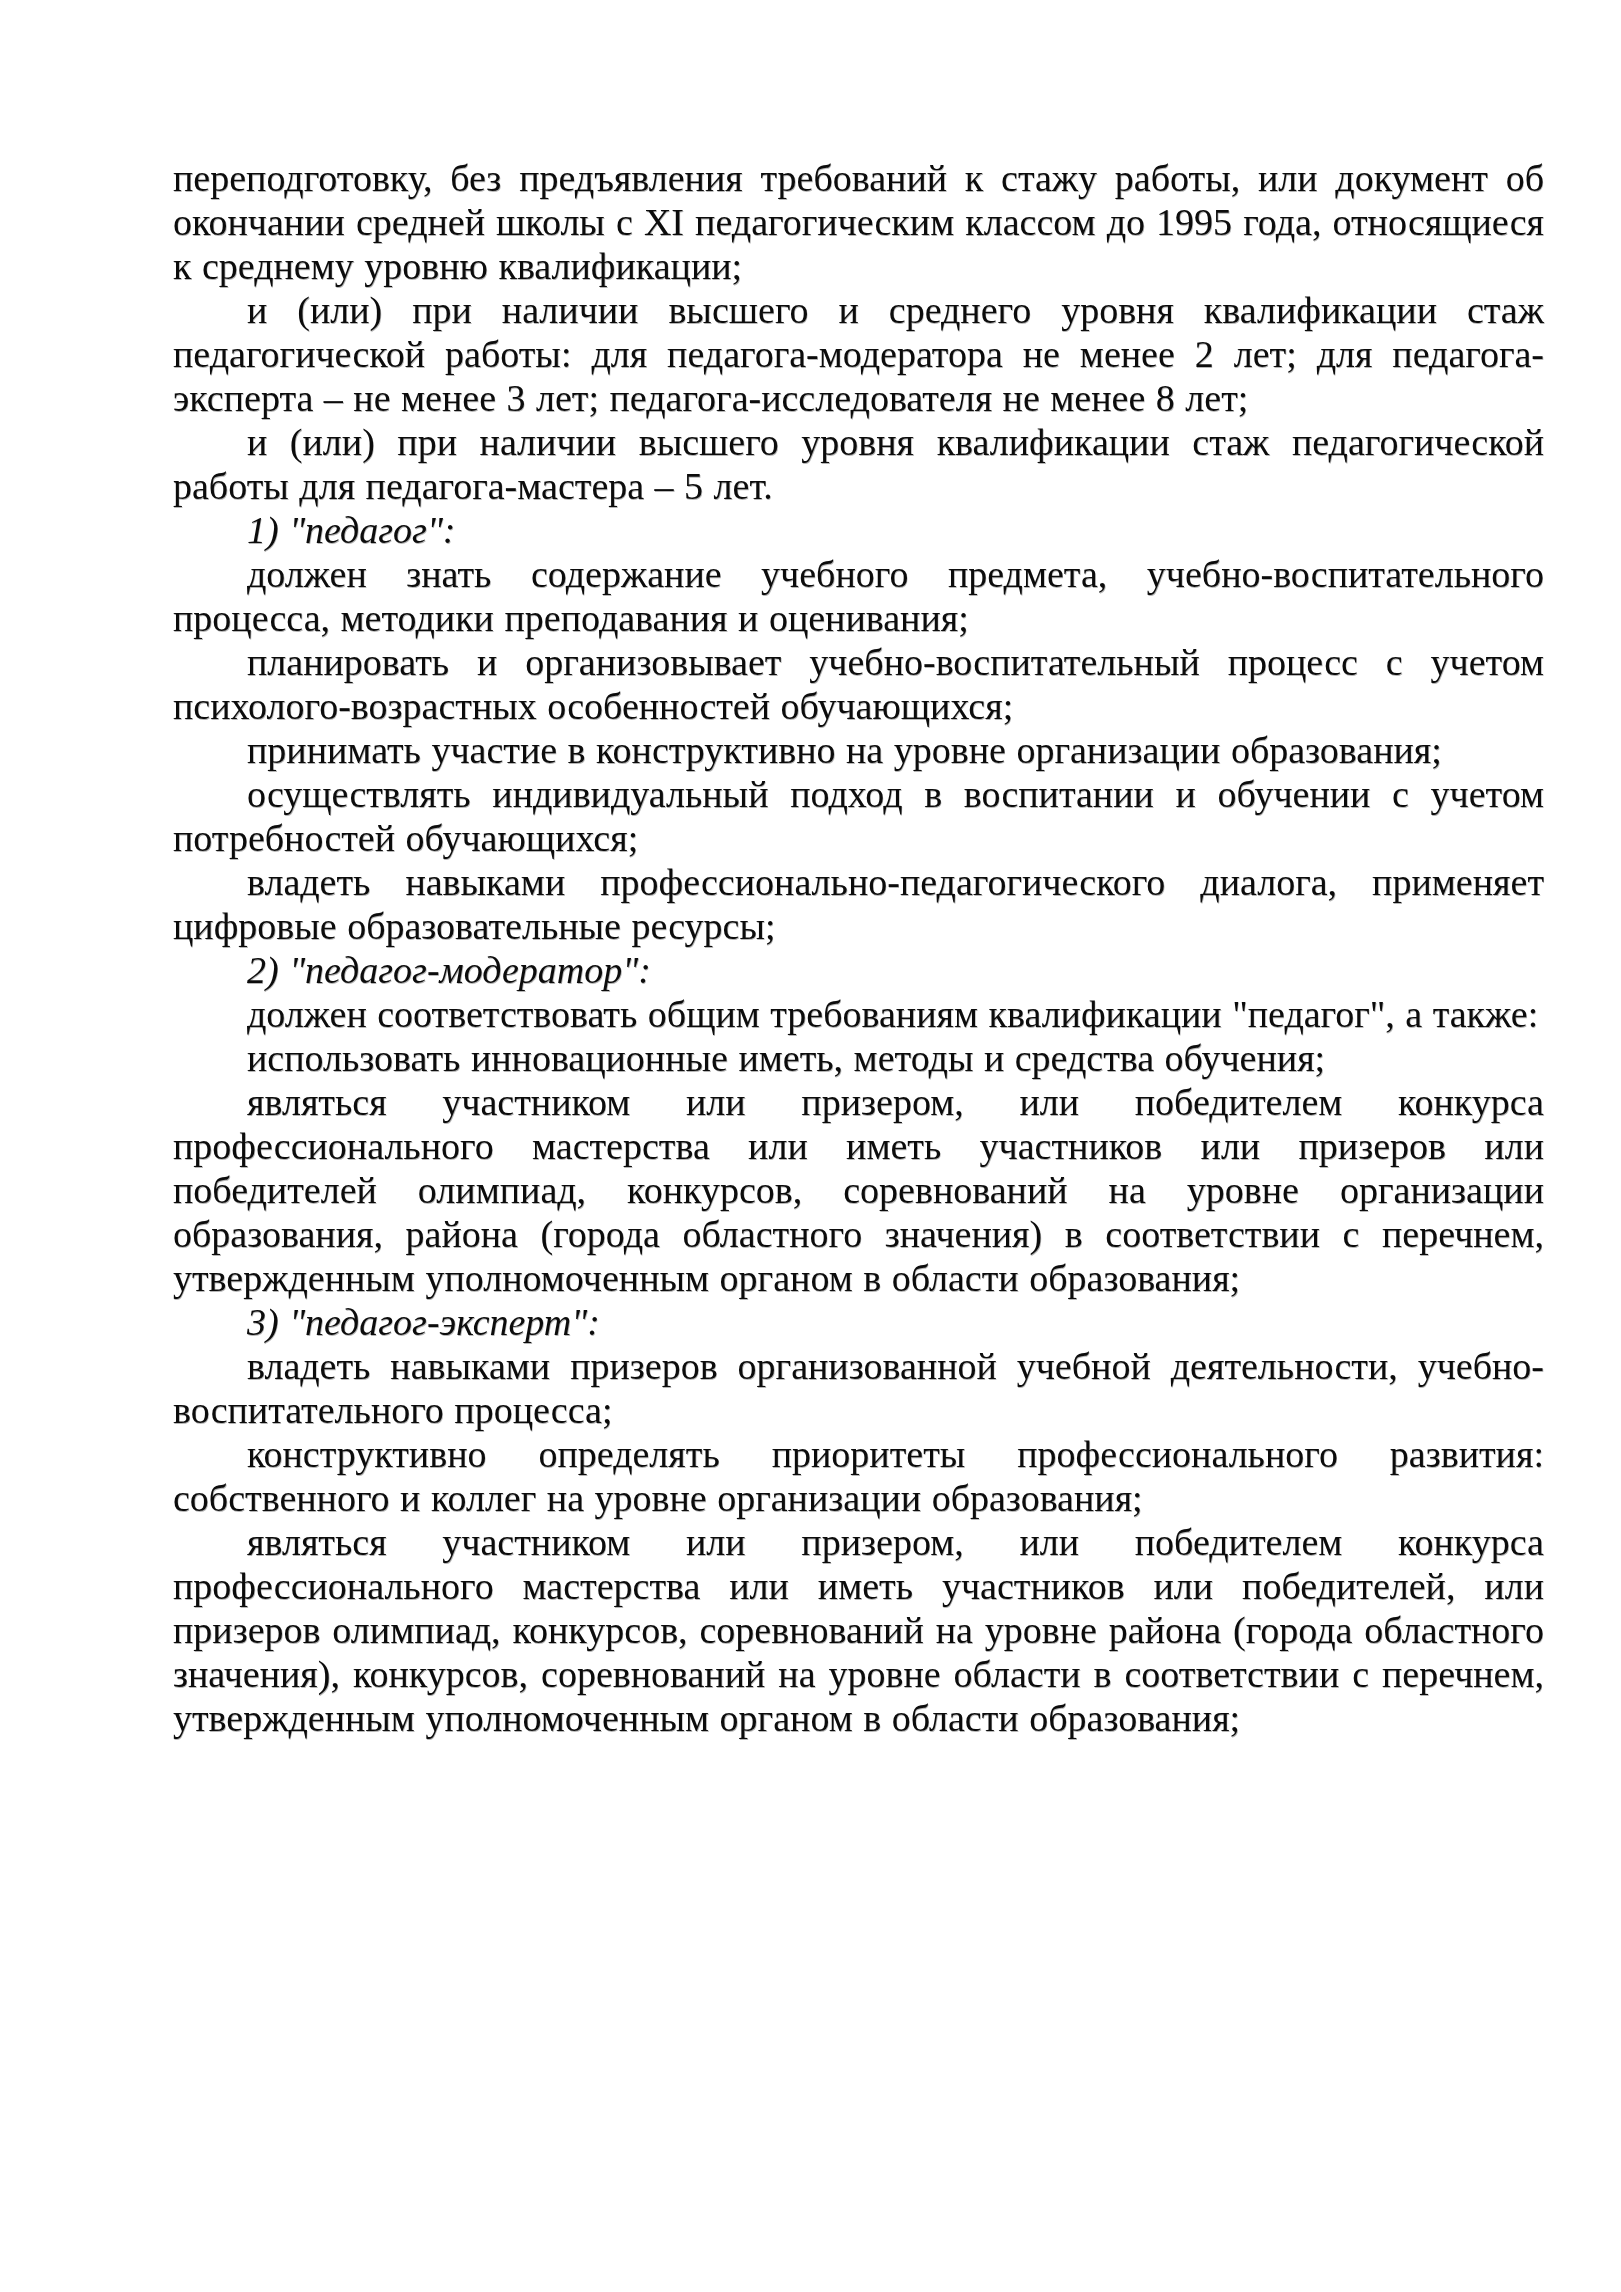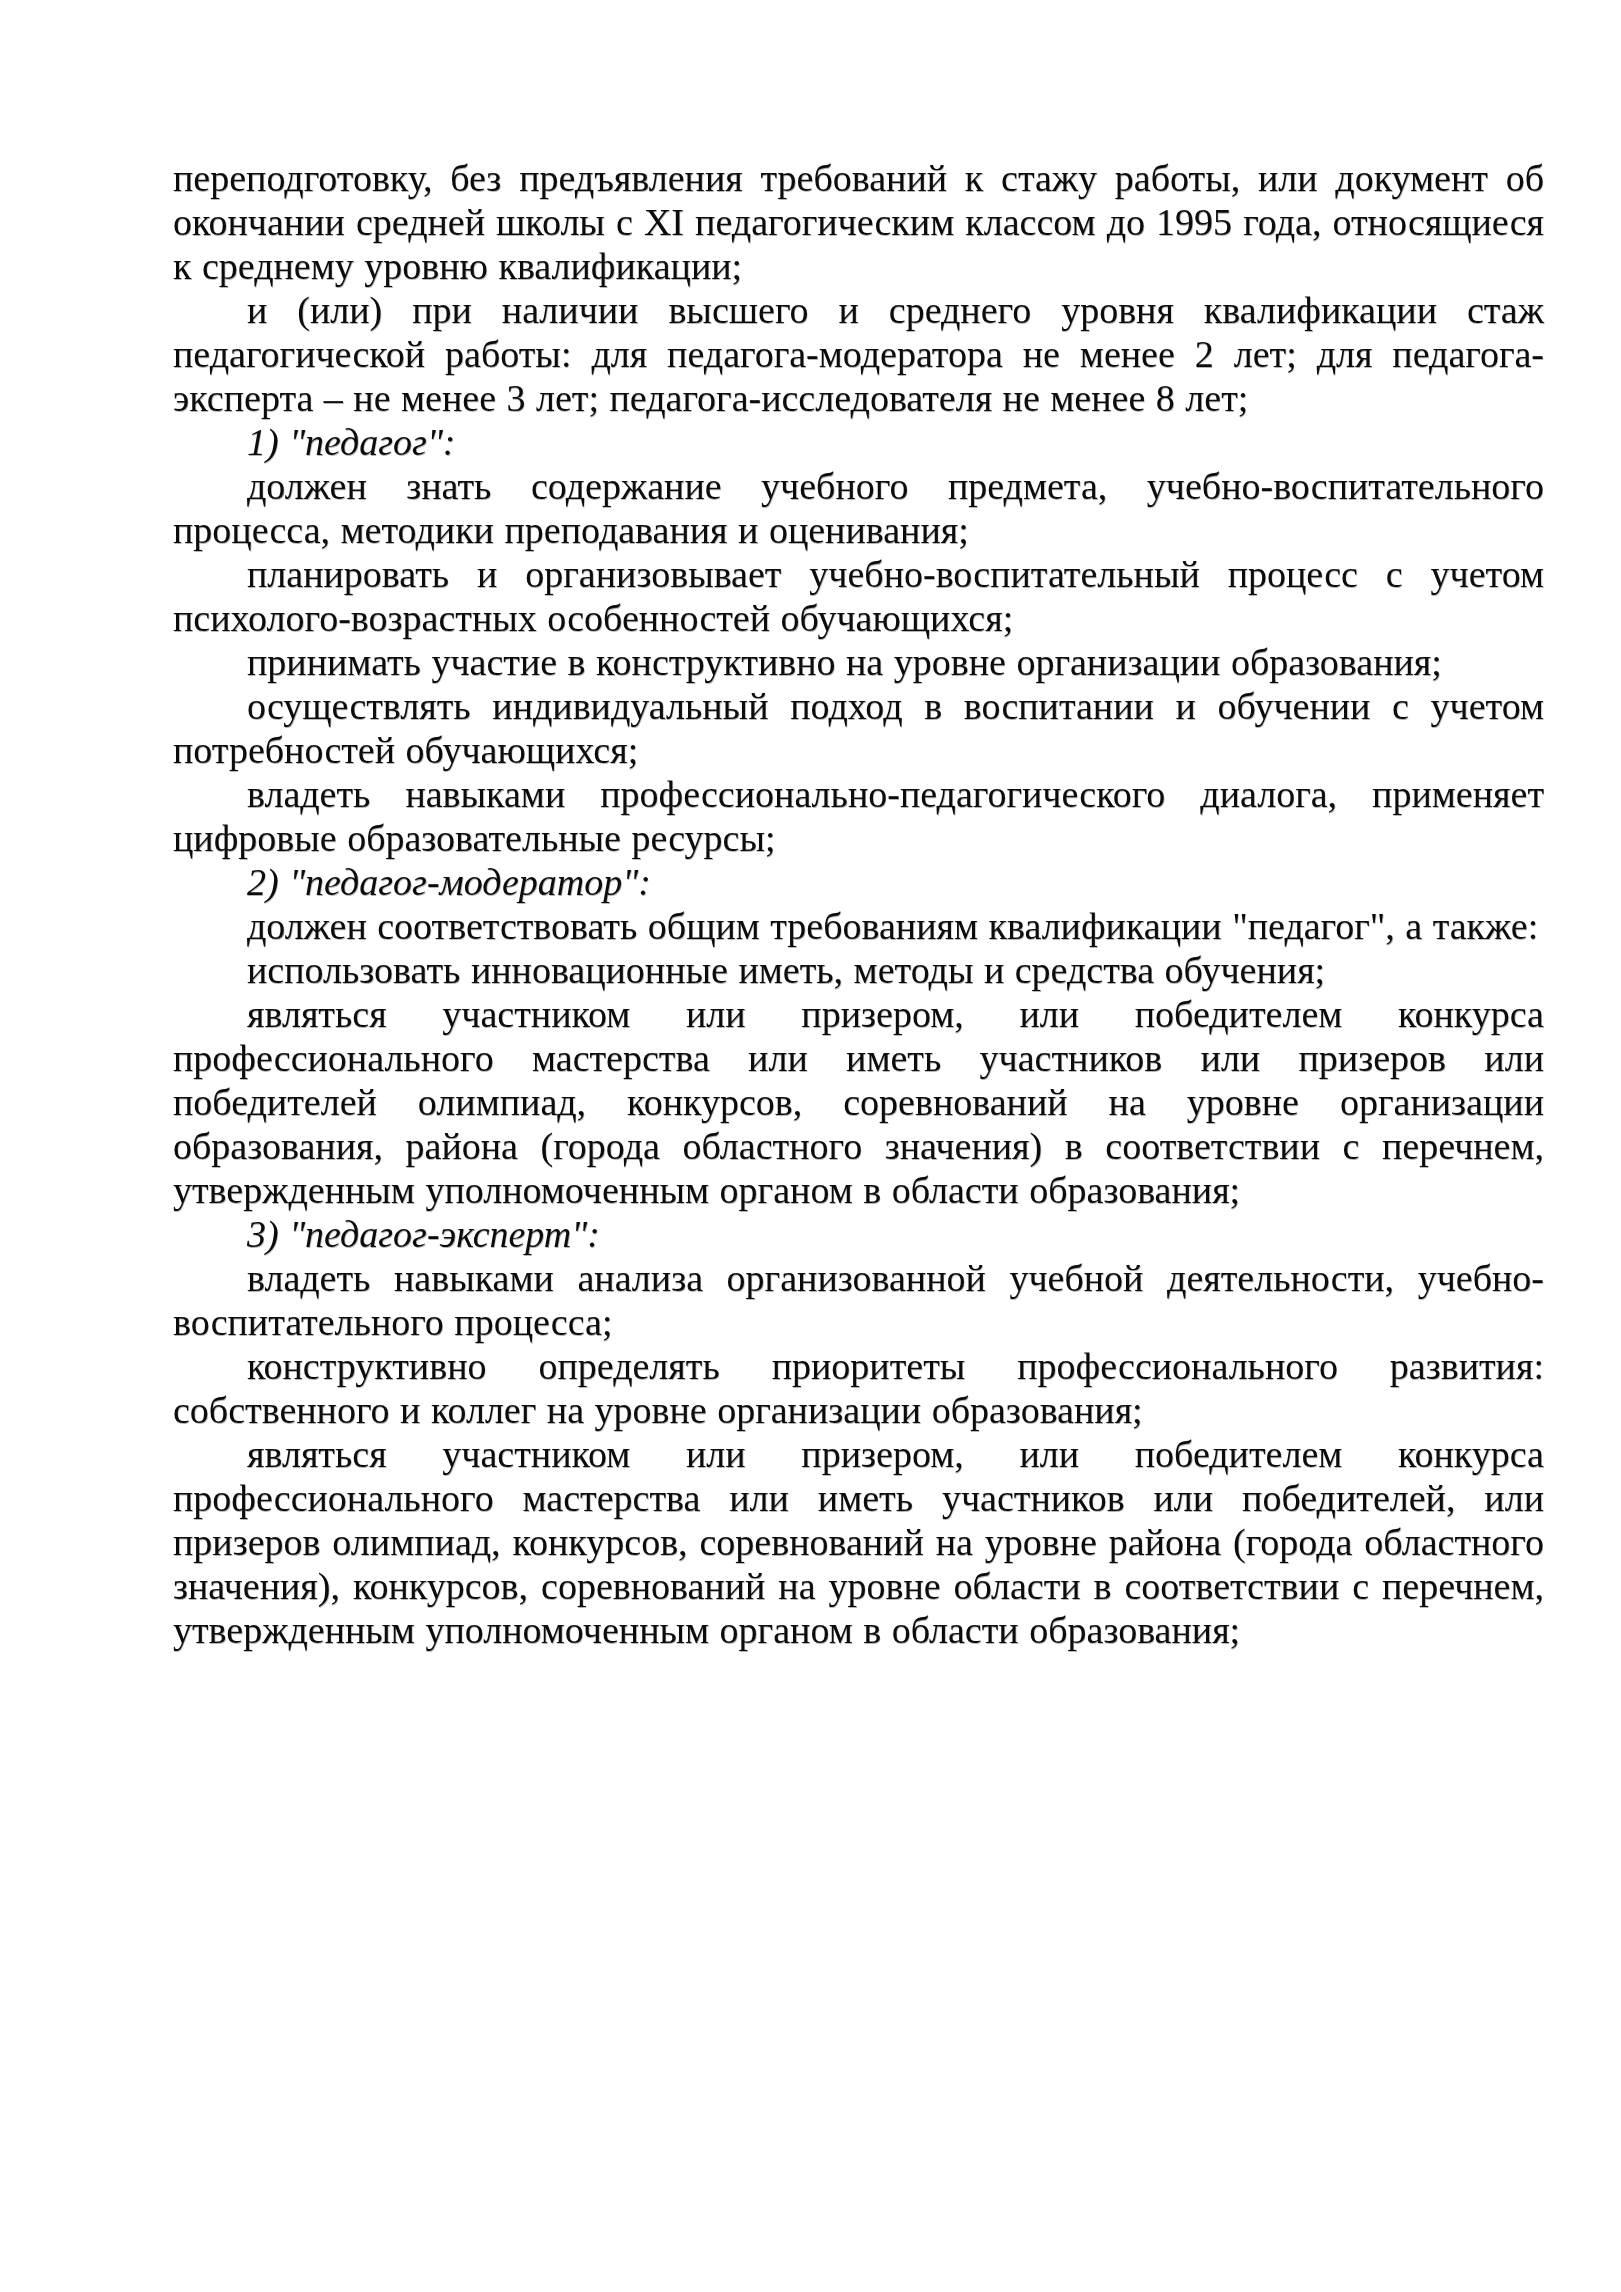--- a/index.html
+++ b/index.html
@@ -32,28 +32,29 @@
   .para.indent-none   { text-indent: 0; }
   .para.indent-normal { text-indent: 74px; }
   .para.indent-large  { text-indent: 131px; }
 </style>
 </head>
 <body>
 
 <div class="page" id="document-page">
     <p class="para style-body indent-none">переподготовку, без предъявления требований к стажу работы, или документ об окончании средней школы с XI педагогическим классом до 1995 года, относящиеся к среднему уровню квалификации;</p>
     <p class="para style-body indent-normal">и (или) при наличии высшего и среднего уровня квалификации стаж педагогической работы: для педагога-модератора не менее 2 лет; для педагога-эксперта – не менее 3 лет; педагога-исследователя не менее 8 лет;</p>
+    <p class="para style-body indent-normal">и (или) при наличии высшего уровня квалификации стаж педагогической работы для педагога-мастера – 5 лет.</p>
     <p class="para style-heading-italic indent-normal">1) "педагог":</p>
     <p class="para style-body indent-normal">должен знать содержание учебного предмета, учебно-воспитательного процесса, методики преподавания и оценивания;</p>
     <p class="para style-body indent-normal">планировать и организовывает учебно-воспитательный процесс с учетом психолого-возрастных особенностей обучающихся;</p>
     <p class="para style-body indent-normal">принимать участие в конструктивно на уровне организации образования;</p>
     <p class="para style-body indent-normal">осуществлять индивидуальный подход в воспитании и обучении с учетом потребностей обучающихся;</p>
     <p class="para style-body indent-normal">владеть навыками профессионально-педагогического диалога, применяет цифровые образовательные ресурсы;</p>
     <p class="para style-heading-italic indent-normal">2) "педагог-модератор":</p>
     <p class="para style-body indent-normal">должен соответствовать общим требованиям квалификации "педагог", а также:</p>
     <p class="para style-body indent-normal">использовать инновационные иметь, методы и средства обучения;</p>
     <p class="para style-body indent-normal">являться участником или призером, или победителем конкурса профессионального мастерства или иметь участников или призеров или победителей олимпиад, конкурсов, соревнований на уровне организации образования, района (города областного значения) в соответствии с перечнем, утвержденным уполномоченным органом в области образования;</p>
     <p class="para style-heading-italic indent-normal">3) "педагог-эксперт":</p>
-    <p class="para style-body indent-normal">владеть навыками анализа организованной учебной деятельности, учебно-воспитательного процесса;</p>
+    <p class="para style-body indent-normal">владеть навыками призеров организованной учебной деятельности, учебно-воспитательного процесса;</p>
     <p class="para style-body indent-normal">конструктивно определять приоритеты профессионального развития: собственного и коллег на уровне организации образования;</p>
     <p class="para style-body indent-normal">являться участником или призером, или победителем конкурса профессионального мастерства или иметь участников или победителей, или призеров олимпиад, конкурсов, соревнований на уровне района (города областного значения), конкурсов, соревнований на уровне области в соответствии с перечнем, утвержденным уполномоченным органом в области образования;</p>
   </div>
 
 
 </body></html>

